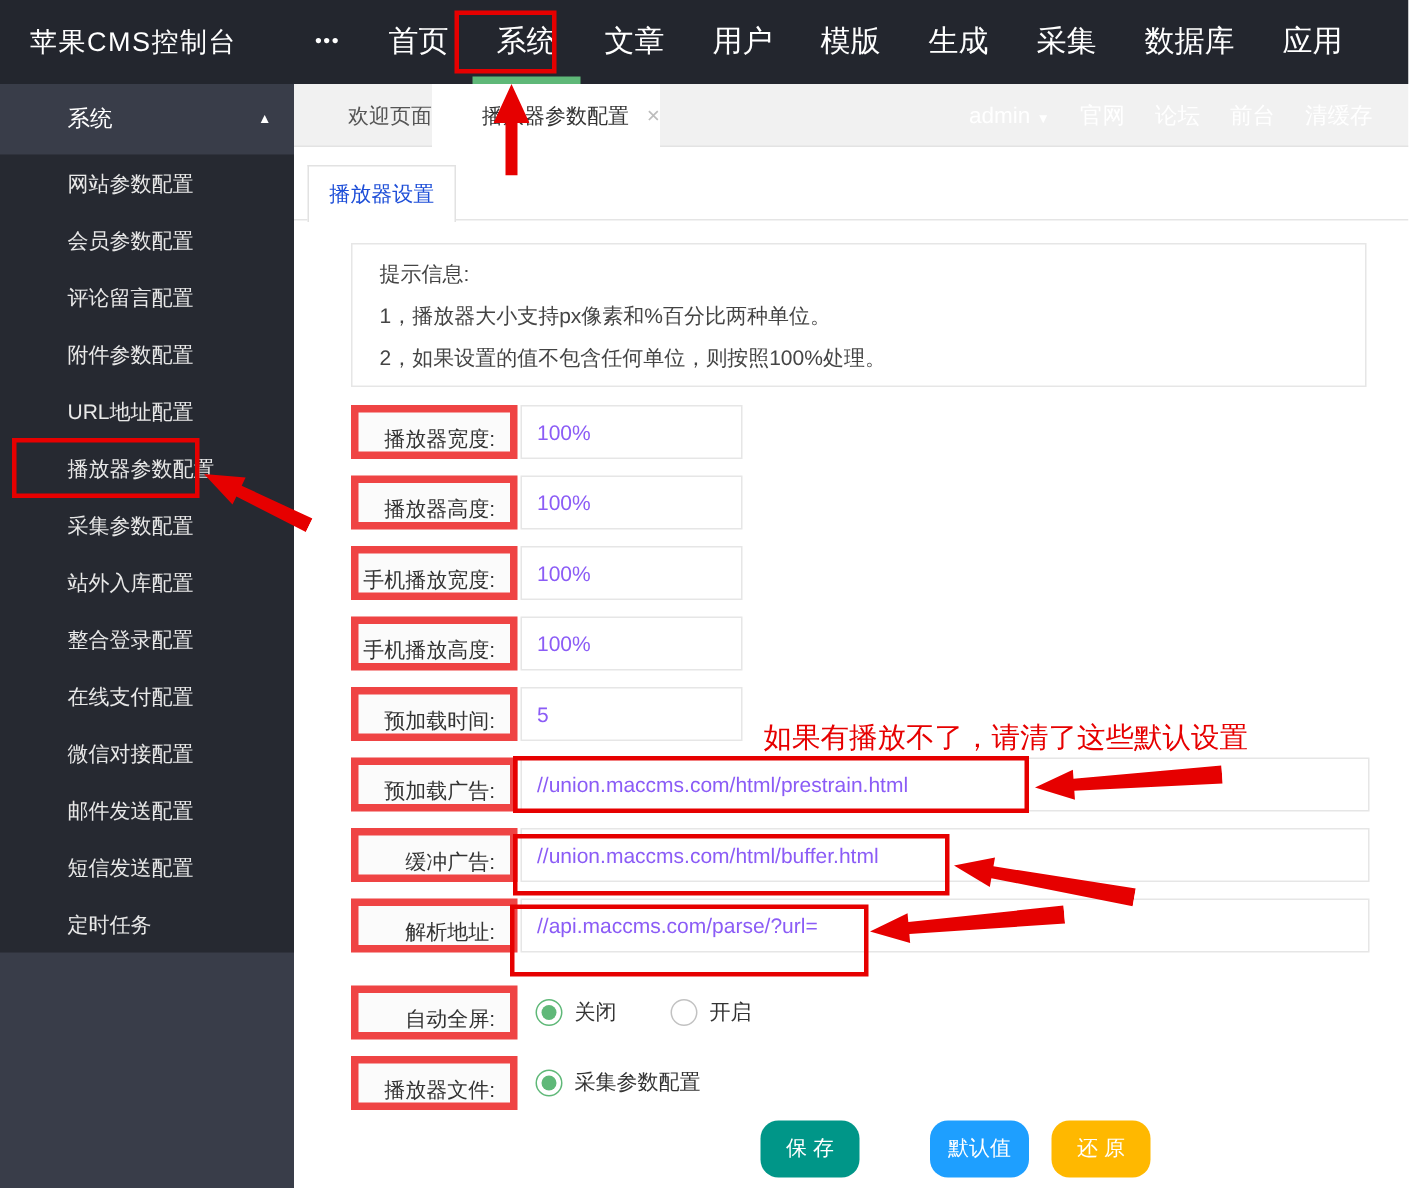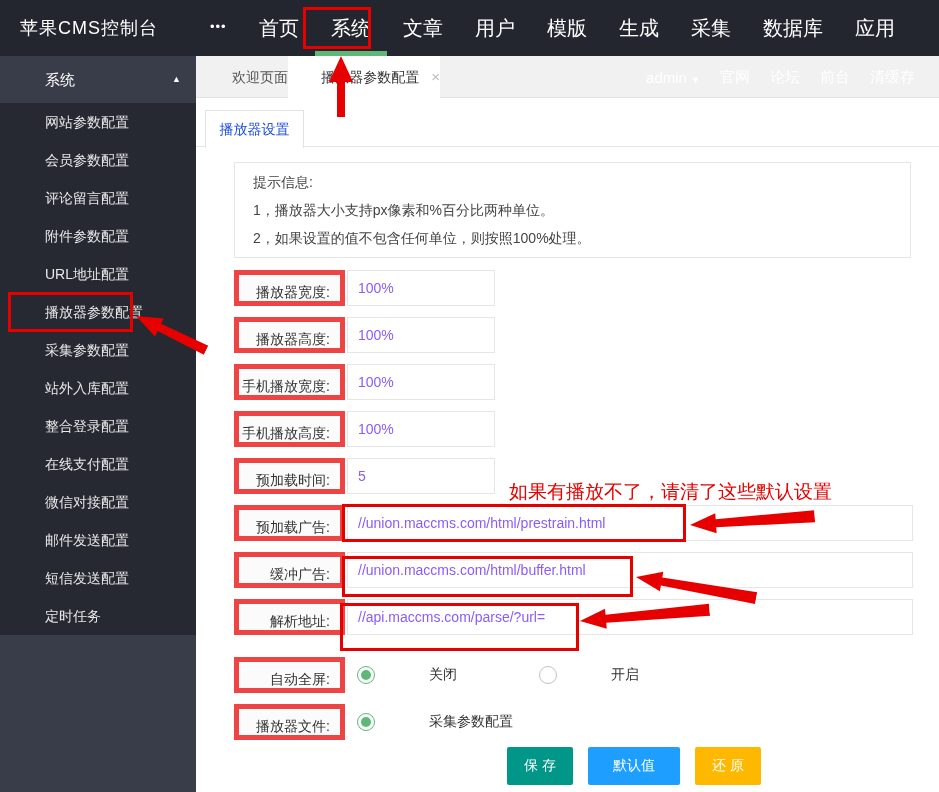--- a/index.html
+++ b/index.html
@@ -43,31 +43,31 @@
   .frow { display:flex; gap:2px; margin-bottom:11px; }
   .frow.gap-lg { margin-top:22px; }
   .frow.row-last { margin-bottom:0; }
   .flabel { width:111px; height:36px; line-height:34px; background:#fbfbfb; border:5px solid #ef4444;
     text-align:right; padding-right:10px; font-size:14px; color:#333; white-space:nowrap; }
   .finput { height:36px; border:1px solid #e6e6e6; padding:0 10px; font-size:14px; color:#8b5cf6; background:#fff; outline:none;
     font-family:"Liberation Sans","DejaVu Sans",sans-serif; }
   .finput.small { width:148px; }
   .finput.wide { width:566px; }
 
-  .radios { display:flex; align-items:center; padding-left:10px;gap:46px; }
+  .radios { display:flex; align-items:center; padding-left:10px; }
   .radio { position:relative; width:18px; height:18px; border-radius:50%; border:1px solid #c2c2c2; background:#fff; margin-right:8px; cursor:pointer; }
   .radio.checked { border-color:var(--green); }
   .radio.checked::after { content:""; position:absolute; left:3px; top:3px; width:10px; height:10px; border-radius:50%; background:var(--green); }
   .rlabel { font-size:14px; color:#333; margin-right:36px; }
 
   .btns { display:flex; gap:15px; padding-left:273px; margin-top:7px; }
-  .btn { height:38px; border:none; border-radius:2px; color:#fff; font-size:14px; padding:0; cursor:pointer;
+  .btn { height:38px; border:none; border-radius:12px; color:#fff; font-size:14px; padding:0; cursor:pointer;
     font-family:"Liberation Sans","DejaVu Sans",sans-serif; }
   .btn.save { width:66px; background:var(--btn_save); }
-  .btn.default { width:92px; background:var(--btn_default); }
+  .btn.default { width:66px; background:var(--btn_default);margin-left:32px; }
   .btn.restore { width:66px; background:var(--btn_restore); }
 
   
   .annotations { position:absolute; left:0; top:0; width:939px; height:792px; pointer-events:none; z-index:99; }
   .ann-rect { position:absolute; border:3px solid var(--annotation_red); }
   .ann-arrow { position:absolute; }
   .ann-arrow svg { display:block; }
   .ann-note { position:absolute; color:var(--annotation_red); font-size:19px;
     font-family:"Liberation Serif","DejaVu Serif",serif; white-space:nowrap; }
 </style>

